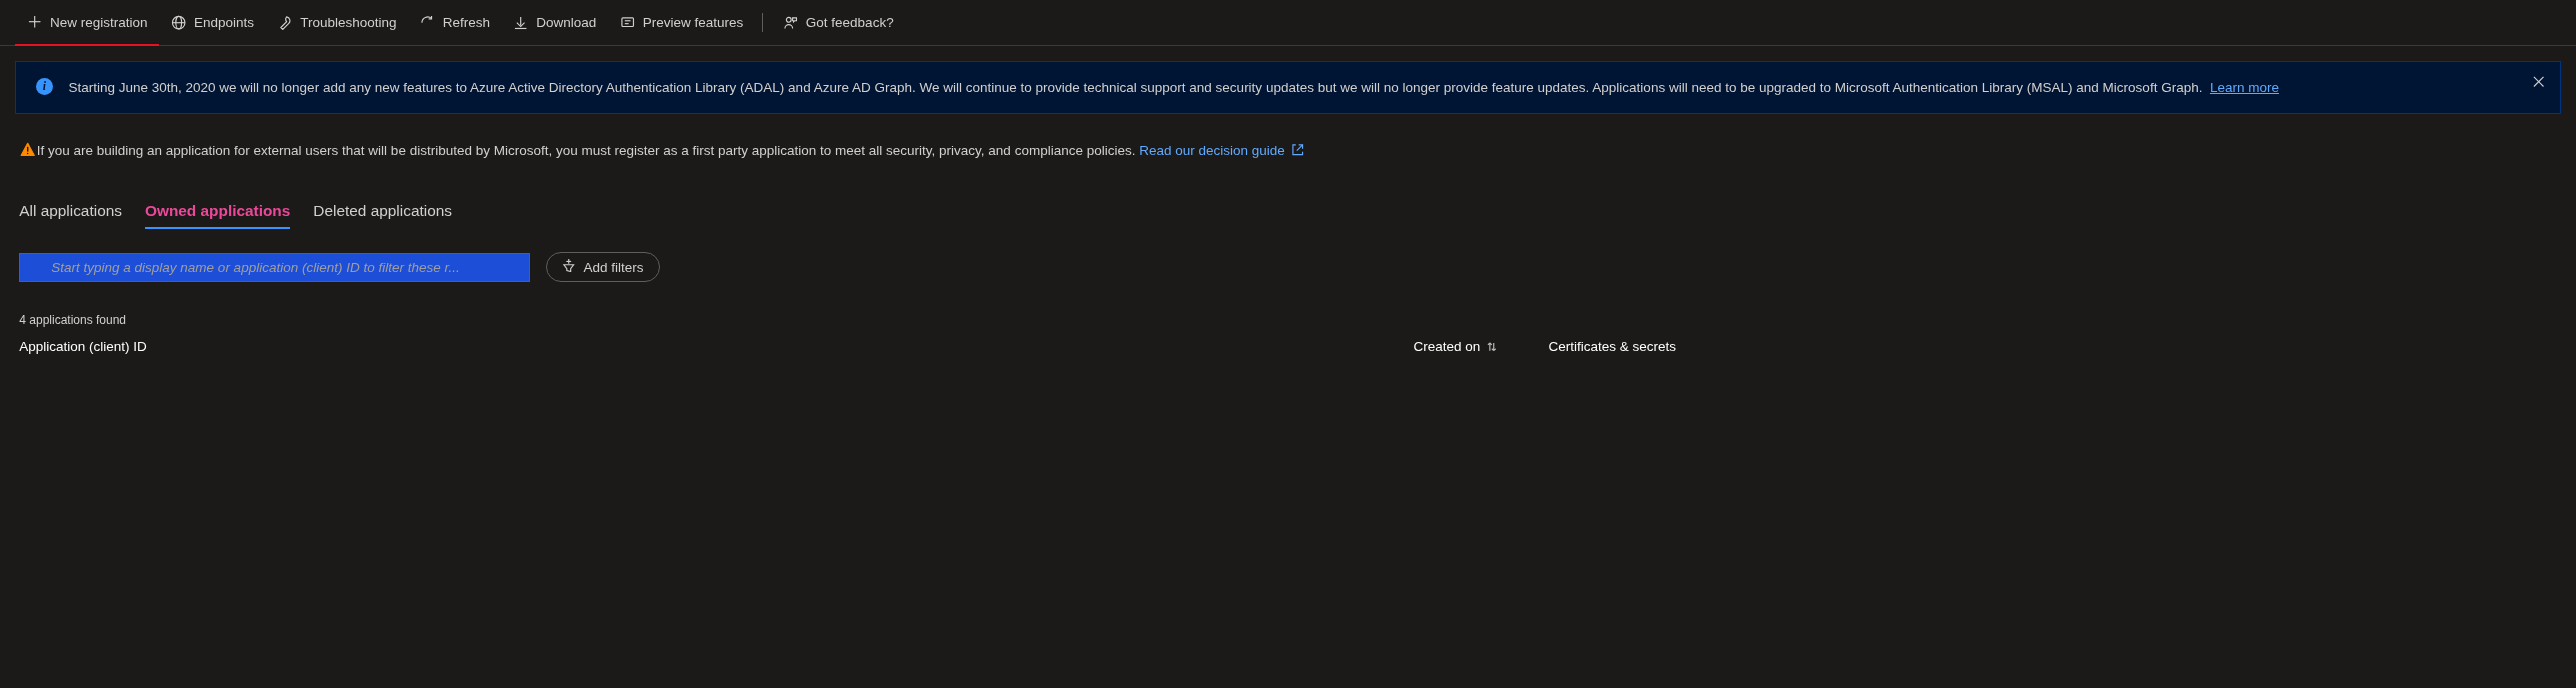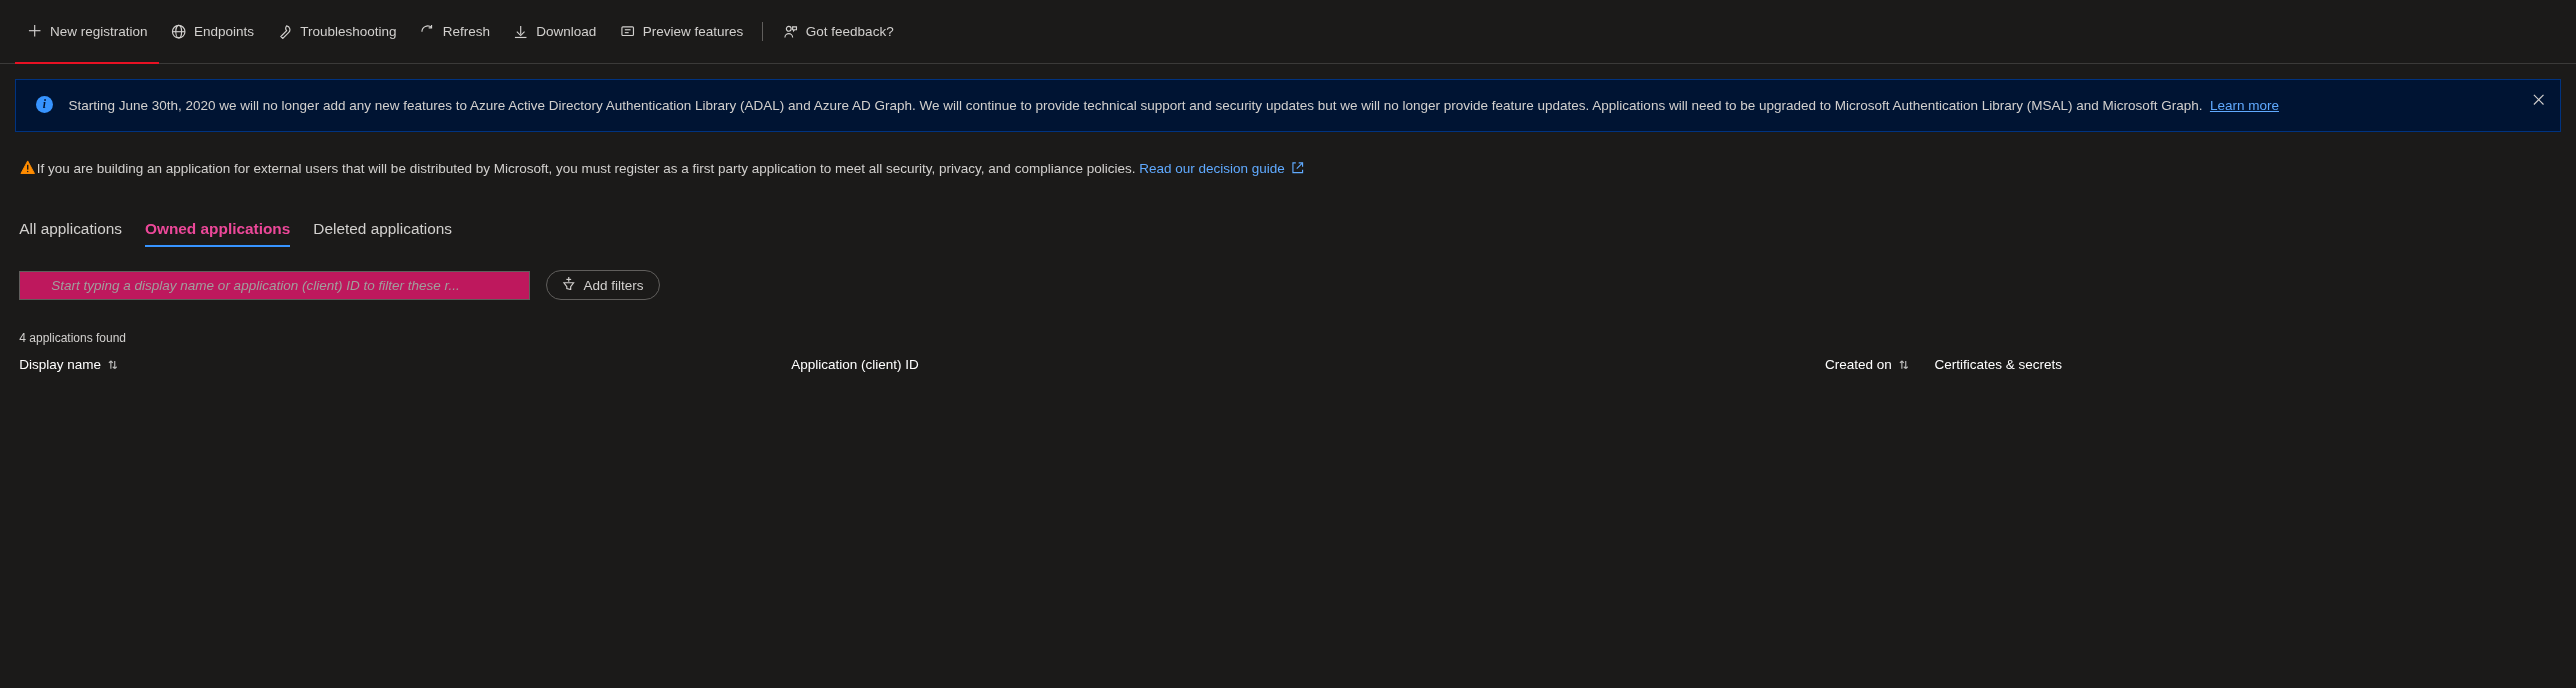--- a/index.html
+++ b/index.html
@@ -13,21 +13,21 @@
       font-family: "Segoe UI", -apple-system, sans-serif;
       font-size: 13.5px;
       width: 2576px;
       height: 689px;
       overflow: hidden;
     }
     .toolbar {
       display: flex;
       align-items: center;
       padding: 0 15.4px;
-      height: 64px;
+      height: 46px;
       border-bottom: 1px solid #3b3a39;
     }
     .toolbar-item {
       display: flex;
       align-items: center;
       gap: 7.7px;
       padding: 0 11.6px;
       height: 100%;
       cursor: pointer;
       color: #d2d0ce;
@@ -151,21 +151,21 @@
       border-bottom: 2.9px solid #3794ff;
     }
     .filter-row {
       display: flex;
       align-items: center;
       gap: 15.4px;
       margin-bottom: 31px;
       padding: 0 3.9px;
     }
     .search-input {
-      background: #be185d;
+      background: #1d4ed8;
       border: 1px solid #605e5c;
       color: #d2d0ce;
       padding: 5.8px 9.6px 5.8px 31px;
       width: 511px;
       font-size: 13.5px;
       position: relative;
     }
     .search-wrap {
       position: relative;
     }
@@ -219,21 +219,20 @@
     }
     .col-appid {
       flex: 0 0 386px;
     }
     .col-created {
       flex: 0 0 135px;
       display: flex;
       align-items: center;
       gap: 5.8px;
       cursor: pointer;
-      justify-content: center;
     }
     .col-certs {
       flex: 1;
     }
     .sort-icon {
       width: 11.6px;
       height: 11.6px;
       opacity: 0.7;
     }
     .spacer-flex {
@@ -378,29 +377,20 @@
             <path d="M2 6h10L9 10v3l-4-1v-2z"></path>
           </svg>
       </span>
       <span>Add filters</span>
     </button>
   </div>
 
   <div class="results-count">4 applications found</div>
 
   <div class="table-header">
-    <div class="col-display">
-      <span>Display name</span>
-      <span class="sort-icon">
-        <svg viewBox="0 0 12 12" stroke="currentColor" fill="none" stroke-width="1.2">
-            <path d="M4 2v8M4 2l-2 2M4 2l2 2"></path>
-            <path d="M8 10V2M8 10l-2-2M8 10l2-2"></path>
-          </svg>
-      </span>
-    </div>
     <div class="col-appid">Application (client) ID</div>
     <div class="spacer-flex"></div>
     <div class="col-created">
       <span>Created on</span>
       <span class="sort-icon">
         <svg viewBox="0 0 12 12" stroke="currentColor" fill="none" stroke-width="1.2">
             <path d="M4 2v8M4 2l-2 2M4 2l2 2"></path>
             <path d="M8 10V2M8 10l-2-2M8 10l2-2"></path>
           </svg>
       </span>

